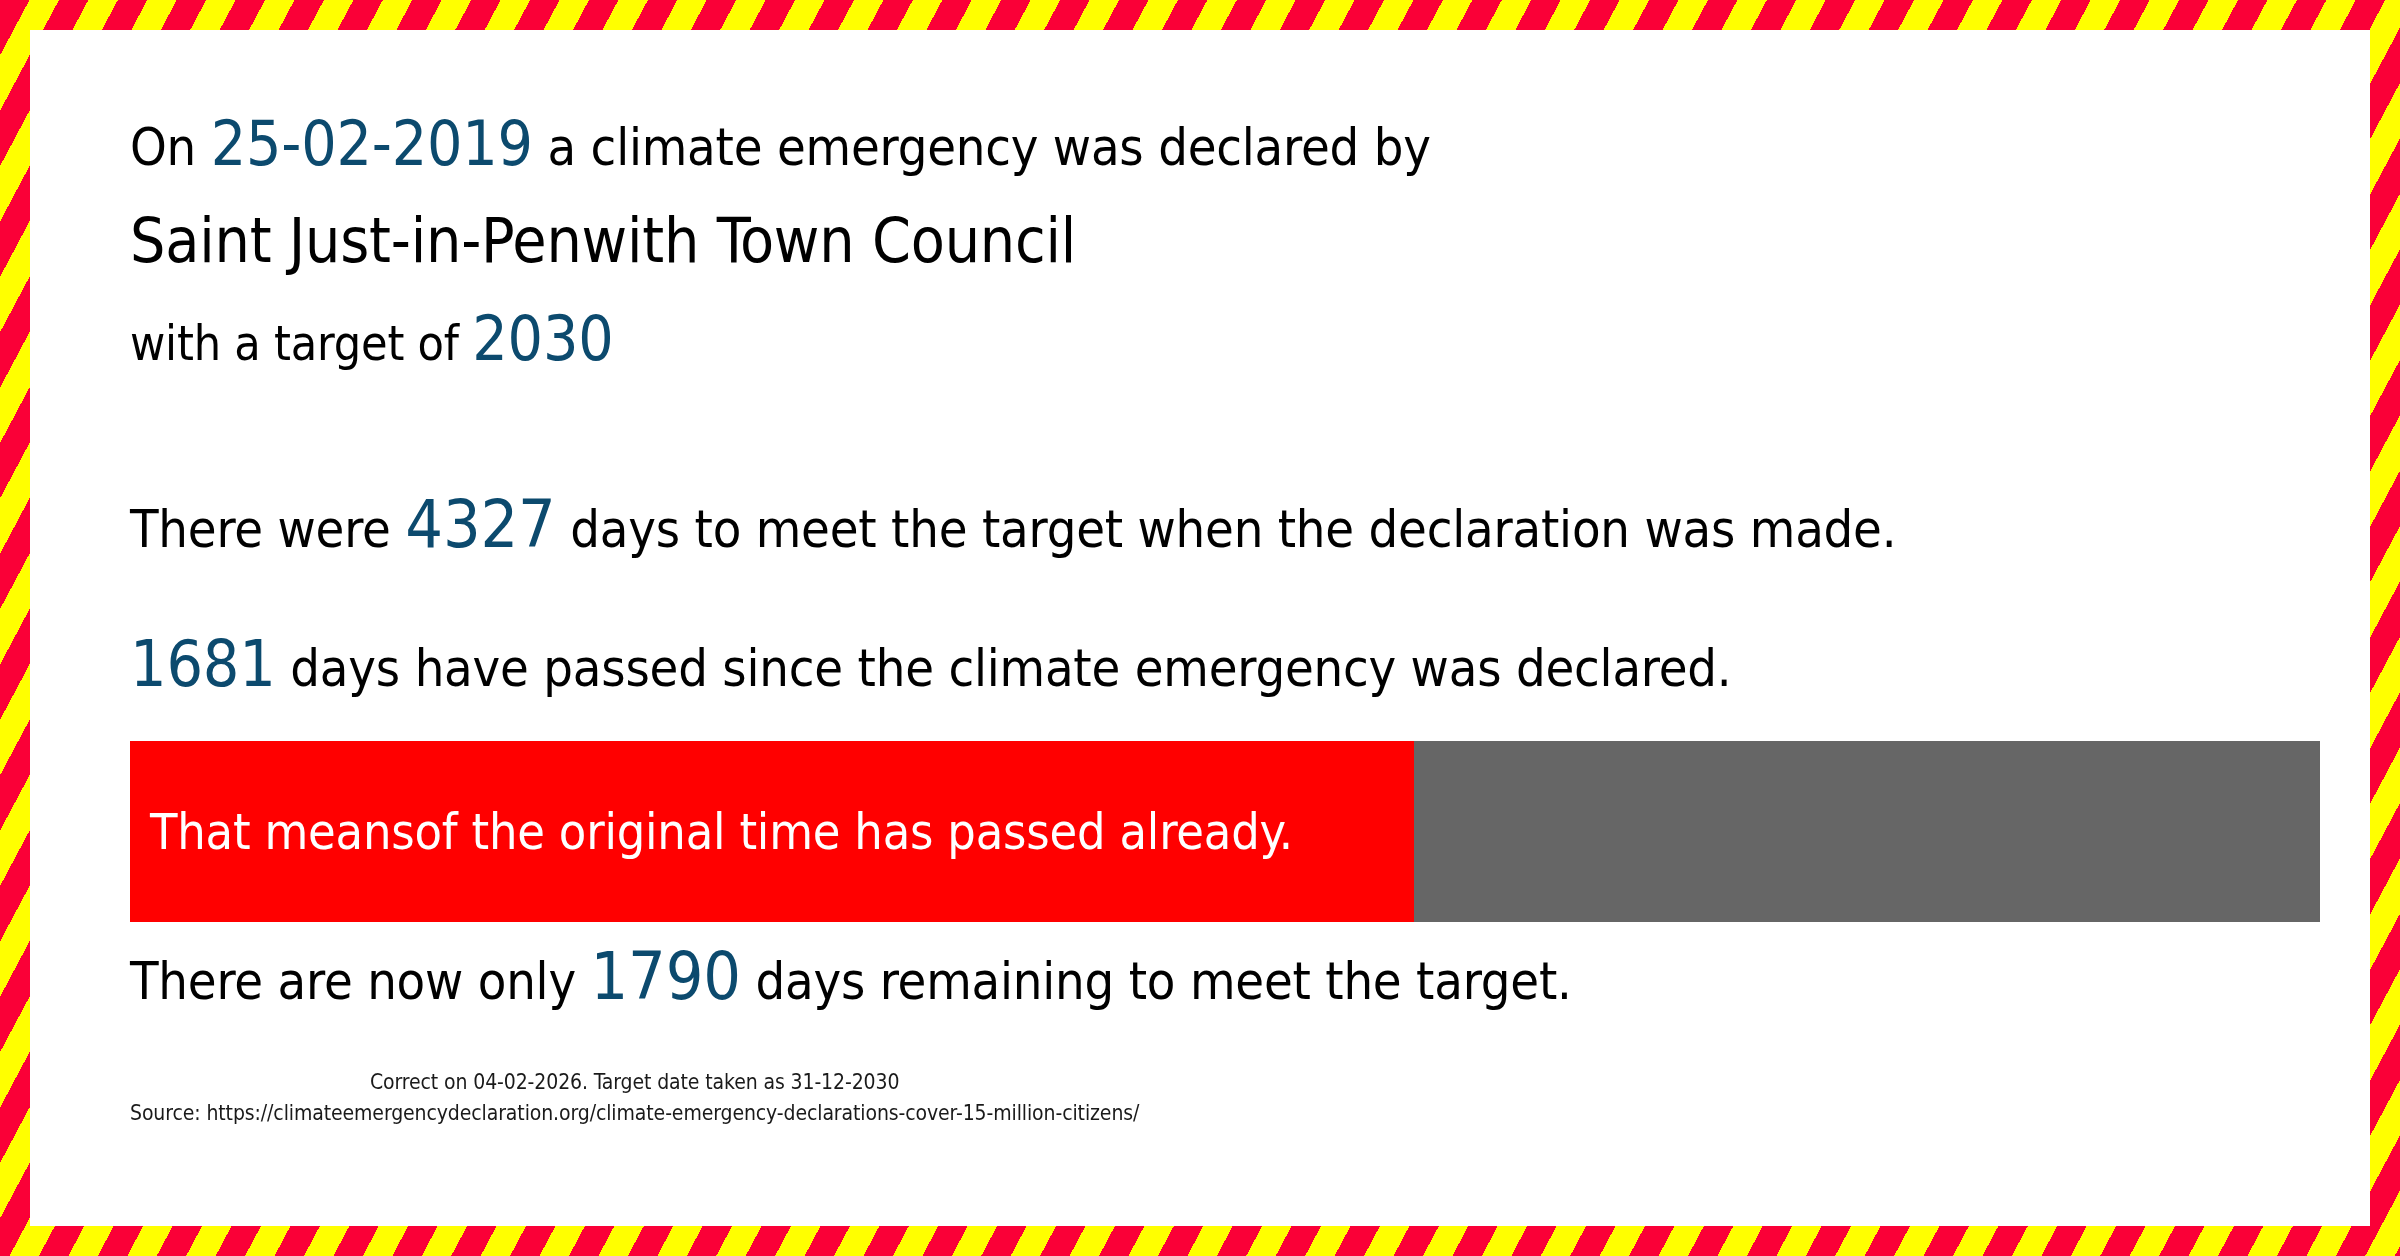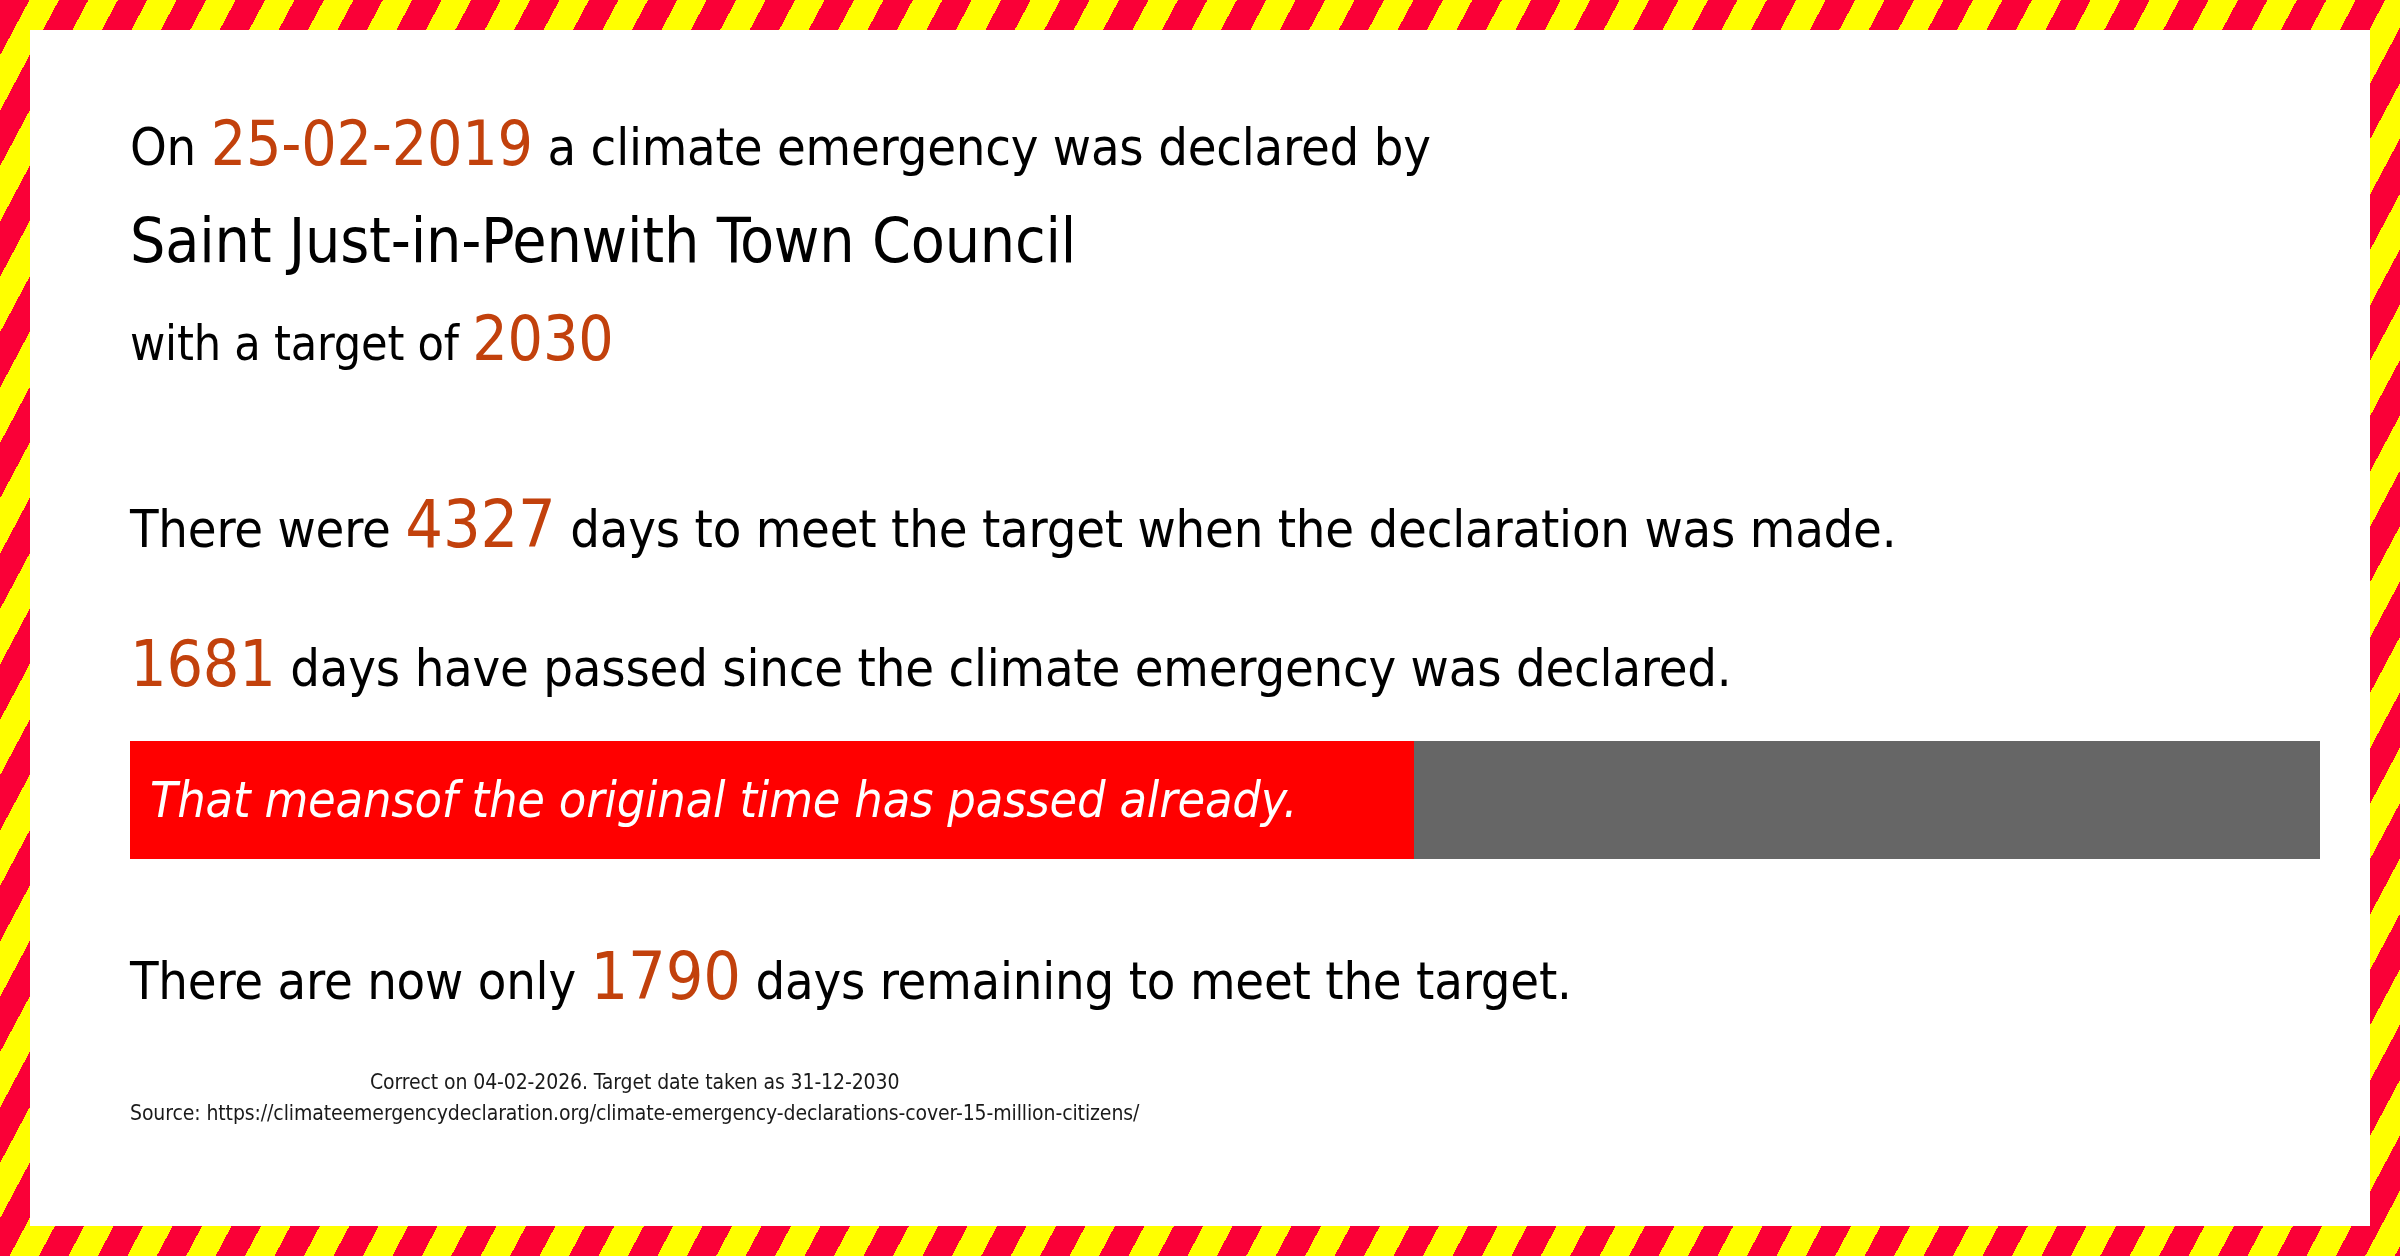--- a/index.html
+++ b/index.html
@@ -57,21 +57,21 @@
 
   
   .line {
     color: #000000;
     font-weight: 400;
     white-space: nowrap;
     letter-spacing: -0.2px;
   }
 
   .hl {
-    color: #c2410c;
+    color: #0c4a6e;
   }
 
   .l-declared {
     position: absolute;
     left: 28px;
     top: 83px;
     font-size: 52px;
     line-height: 1;
   }
   .l-declared .hl {
@@ -129,24 +129,23 @@
   .l-remaining .hl {
     font-size: 66px;
   }
 
   
   .progress-wrap {
     position: absolute;
     left: 28px;
     top: 711px;
     width: 2190px;
-    height: 118px;
+    height: 181px;
     background: #666666;
     overflow: hidden;
-    font-style: italic;
   }
 
   .progress-fill {
     position: absolute;
     left: 0;
     top: 0;
     height: 100%;
     background: #ff0000;
   }
 

